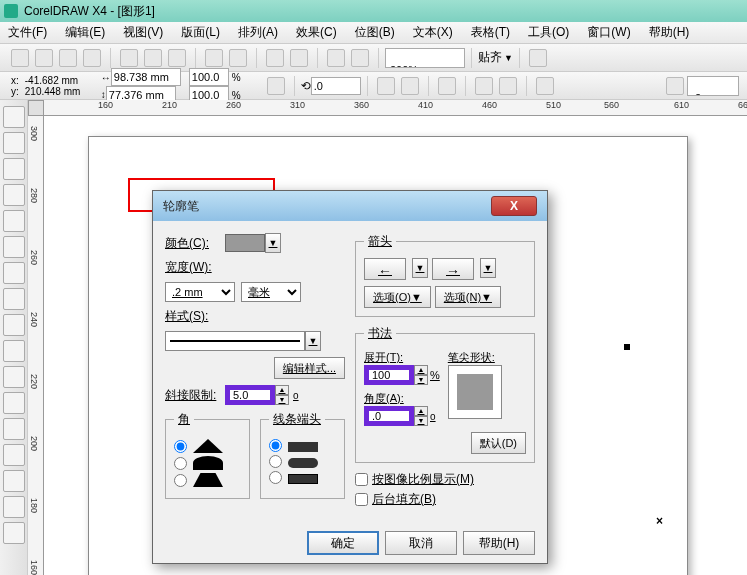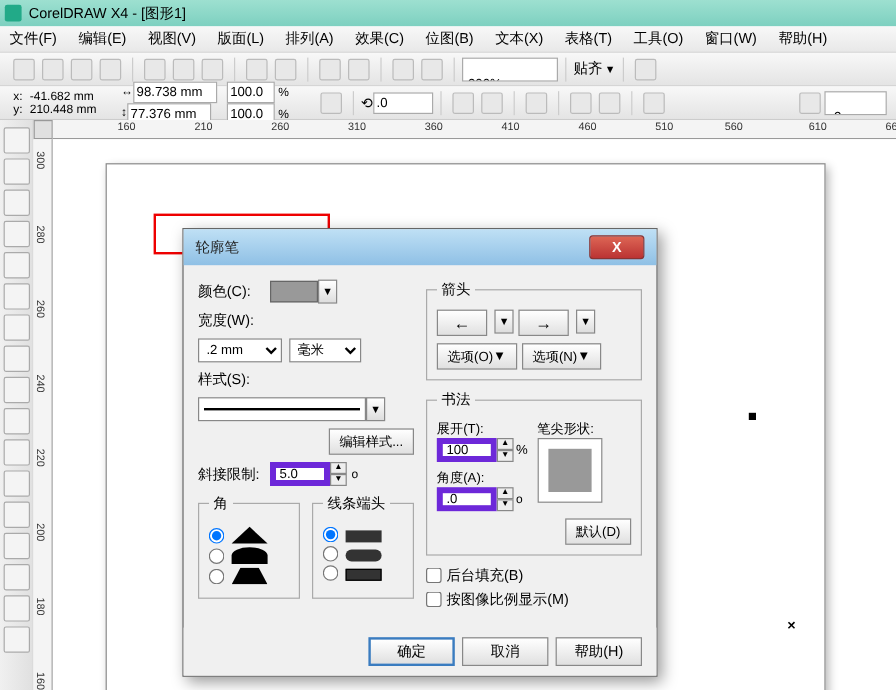--- a/index.html
+++ b/index.html
@@ -31,21 +31,21 @@
 .ruler-corner { position: absolute; top: 0; left: 0; width: 16px; height: 16px; background: #e0e0e0; border: 1px solid #999; }
 .canvas { position: absolute; top: 16px; left: 16px; right: 0; bottom: 0; background: #fff; }
 .page-shadow { position: absolute; top: 20px; left: 44px; width: 600px; height: 800px; background: #fff; box-shadow: 3px 3px 8px rgba(0,0,0,0.3); border: 1px solid #888; }
 .black-dot { position: absolute; width: 6px; height: 6px; background: #000; }
 
 .redbox { position: absolute; border: 2px solid #e00; pointer-events: none; }
 
 .dialog { position: absolute; width: 396px; background: #f0f0f0; border: 1px solid #666; box-shadow: 4px 4px 12px rgba(0,0,0,0.4); }
 .dialog-title { height: 30px; background: linear-gradient(#bfe0f5, #8fc0e5); display: flex; align-items: center; padding: 0 10px; font-size: 12px; color: #222; }
 .dialog-close { margin-left: auto; width: 46px; height: 20px; background: linear-gradient(#d65, #b33); border: 1px solid #833; border-radius: 3px; color: #fff; display: flex; align-items: center; justify-content: center; font-size: 12px; font-weight: bold; }
-.dialog-body { padding: 12px; display: flex; gap: 10px; }
+.dialog-body { padding: 12px; display: flex; gap: 10px; text-decoration: underline; }
 .dcol { flex: 1; }
 .drow { display: flex; align-items: center; margin-bottom: 6px; font-size: 12px; }
 .drow label { min-width: 60px; }
 .dsel { border: 1px solid #888; background: #fff; height: 20px; font-size: 11px; padding: 0 2px; }
 .color-swatch { width: 40px; height: 18px; background: #999; border: 1px solid #666; display: inline-block; }
 .dropdown-btn { width: 16px; height: 20px; border: 1px solid #888; background: linear-gradient(#fff, #ddd); font-size: 9px; display: inline-flex; align-items: center; justify-content: center; }
 .fieldset { border: 1px solid #aaa; padding: 8px; margin-bottom: 8px; font-size: 12px; }
 .fieldset legend { font-size: 12px; padding: 0 4px; }
 .arrow-btn { width: 42px; height: 22px; border: 1px solid #888; background: linear-gradient(#fff, #e0e0e0); display: inline-flex; align-items: center; justify-content: center; font-size: 14px; margin-right: 2px; }
 .opt-btn { height: 22px; border: 1px solid #888; background: linear-gradient(#fff, #e0e0e0); padding: 0 8px; font-size: 11px; display: inline-flex; align-items: center; }
@@ -343,25 +343,25 @@
                 <div></div>
               </div>
           </div>
         </div>
         <div style="text-align:right;margin-top:6px">
           <button class="opt-btn">默认(D)</button>
         </div>
       </fieldset>
       <div class="chk">
           <input type="checkbox" style="">
-          <span>后台填充(B)</span>
+          <span>按图像比例显示(M)</span>
         </div>
       <div class="chk">
           <input type="checkbox" style="">
-          <span>按图像比例显示(M)</span>
+          <span>后台填充(B)</span>
         </div>
     </div>
   </div>
   <div class="dialog-footer">
     <button class="dlg-btn primary">确定</button>
     <button class="dlg-btn">取消</button>
     <button class="dlg-btn">帮助(H)</button>
   </div>
 </div>
 

